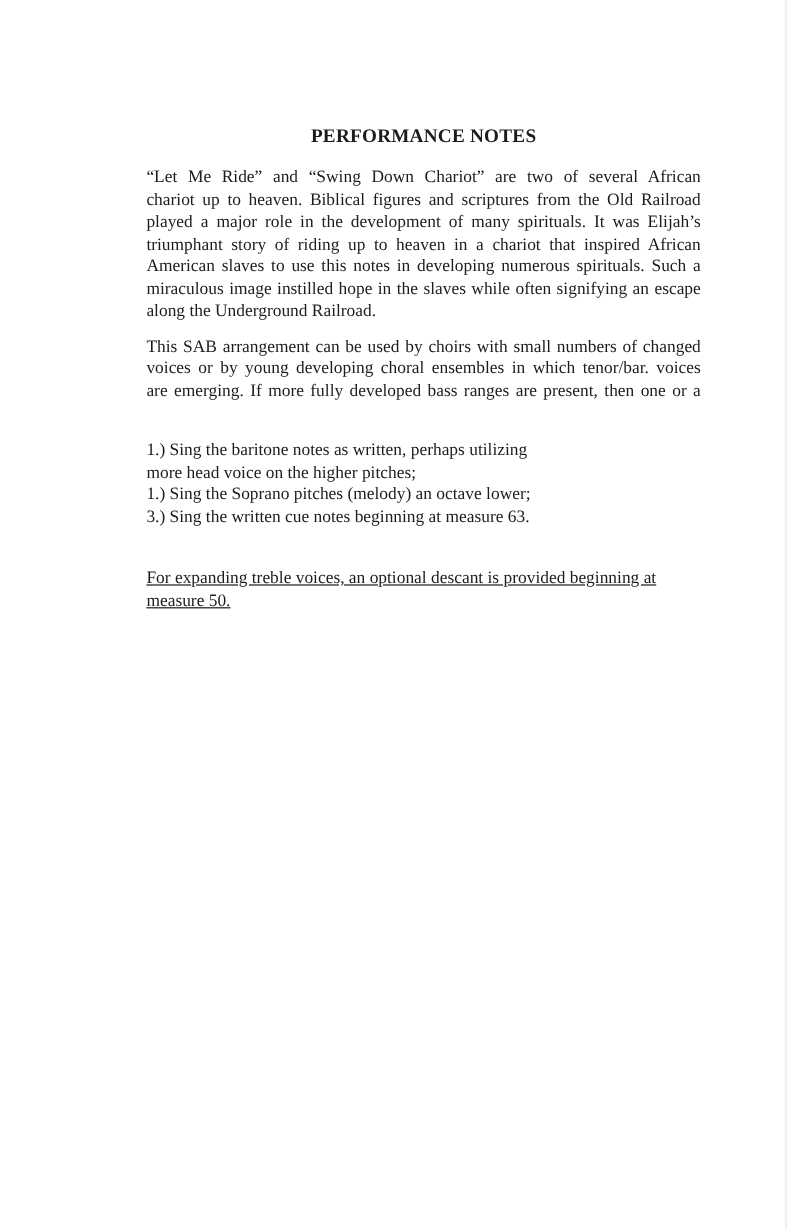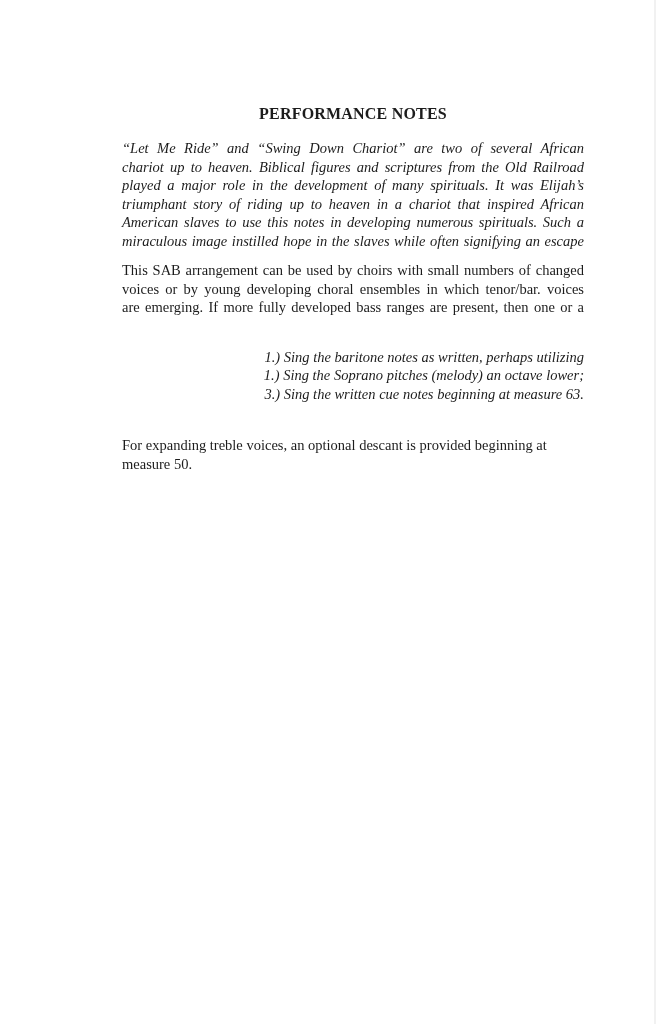--- a/index.html
+++ b/index.html
@@ -36,60 +36,62 @@
     font-size: 16px;
     line-height: 20px;
     font-weight: bold;
     text-align: center;
     letter-spacing: 0.2px;
   }
   .para {
     font-size: 14.5px;
     line-height: 18.5px;
   }
-  .para-intro       { margin-top: 15px; font-style: italic; }
+  .para-intro       { margin-top: 15px; }
   .para-arrangement { margin-top: 11px; }
   .list-strategies  { margin-top: 31px; }
-  .para-descant     { margin-top: 33px; }
+  .para-descant     { margin-top: 33px; text-decoration: underline; }
   .jline {
     text-align: justify;
     text-align-last: justify;
     text-justify: inter-word;
   }
   .lline { text-align: left; }
-  .cline { text-align: right; font-style: italic; }
+  .cline { text-align: left; }
 </style>
 </head>
 <body>
 
 <div class="page">
 
   <div class="scan-edge"></div>
 
   <div class="content">
 
     <h1 class="doc-title">PERFORMANCE NOTES</h1>
 
     <div class="para para-intro">
       <div class="jline">“Let Me Ride” and “Swing Down Chariot” are two of several African</div>
       <div class="jline">chariot up to heaven. Biblical figures and scriptures from the Old Railroad</div>
       <div class="jline">played a major role in the development of many spirituals. It was Elijah’s</div>
       <div class="jline">triumphant story of riding up to heaven in a chariot that inspired African</div>
       <div class="jline">American slaves to use this notes in developing numerous spirituals. Such a</div>
       <div class="jline">miraculous image instilled hope in the slaves while often signifying an escape</div>
+      <div class="lline">along the Underground Railroad.</div>
     </div>
 
     <div class="para para-arrangement">
       <div class="jline">This SAB arrangement can be used by choirs with small numbers of changed</div>
       <div class="jline">voices or by young developing choral ensembles in which tenor/bar. voices</div>
       <div class="jline">are emerging. If more fully developed bass ranges are present, then one or a</div>
     </div>
 
     <div class="para list-strategies">
       <div class="cline">1.) Sing the baritone notes as written, perhaps utilizing</div>
+      <div class="cline">more head voice on the higher pitches;</div>
       <div class="cline">1.) Sing the Soprano pitches (melody) an octave lower;</div>
       <div class="cline">3.) Sing the written cue notes beginning at measure 63.</div>
     </div>
 
     <div class="para para-descant">
       <div class="lline">For expanding treble voices, an optional descant is provided beginning at</div>
       <div class="lline">measure 50.</div>
     </div>
 
   </div>

